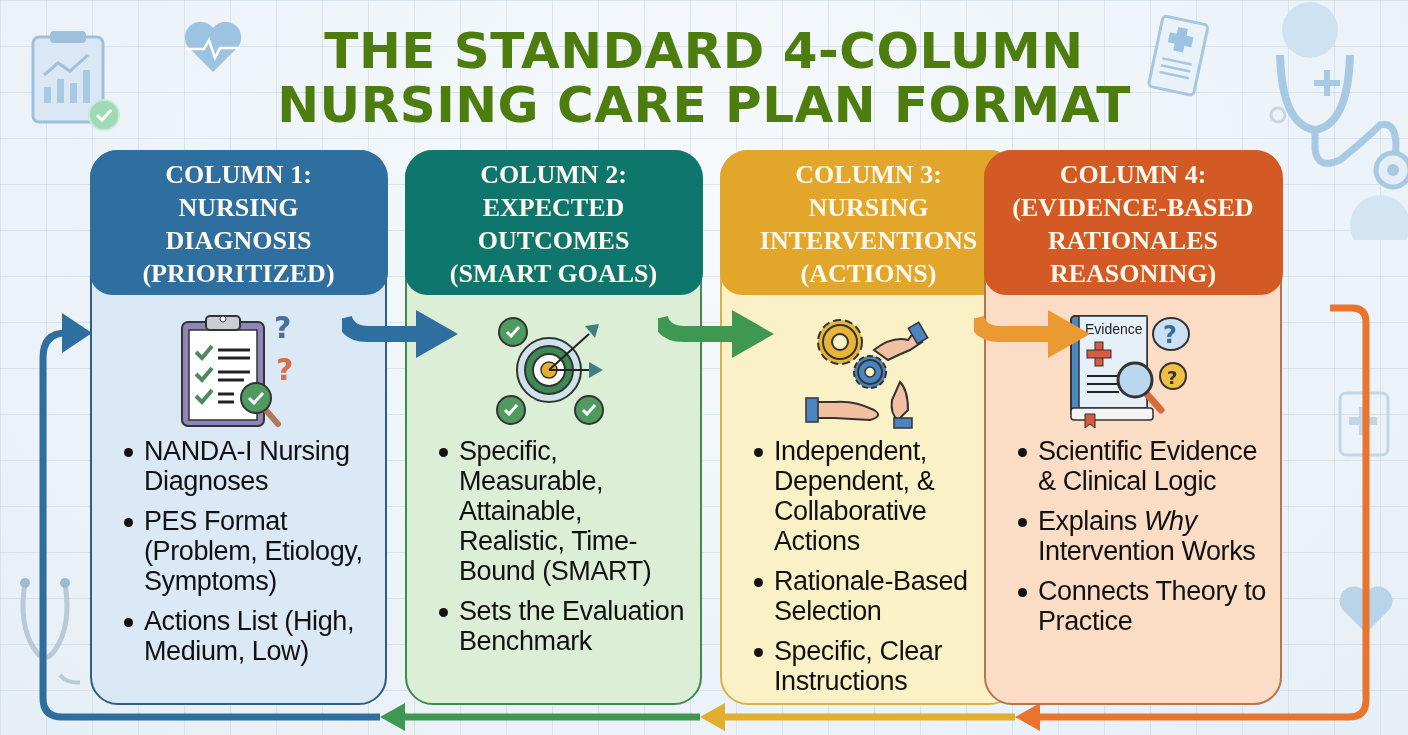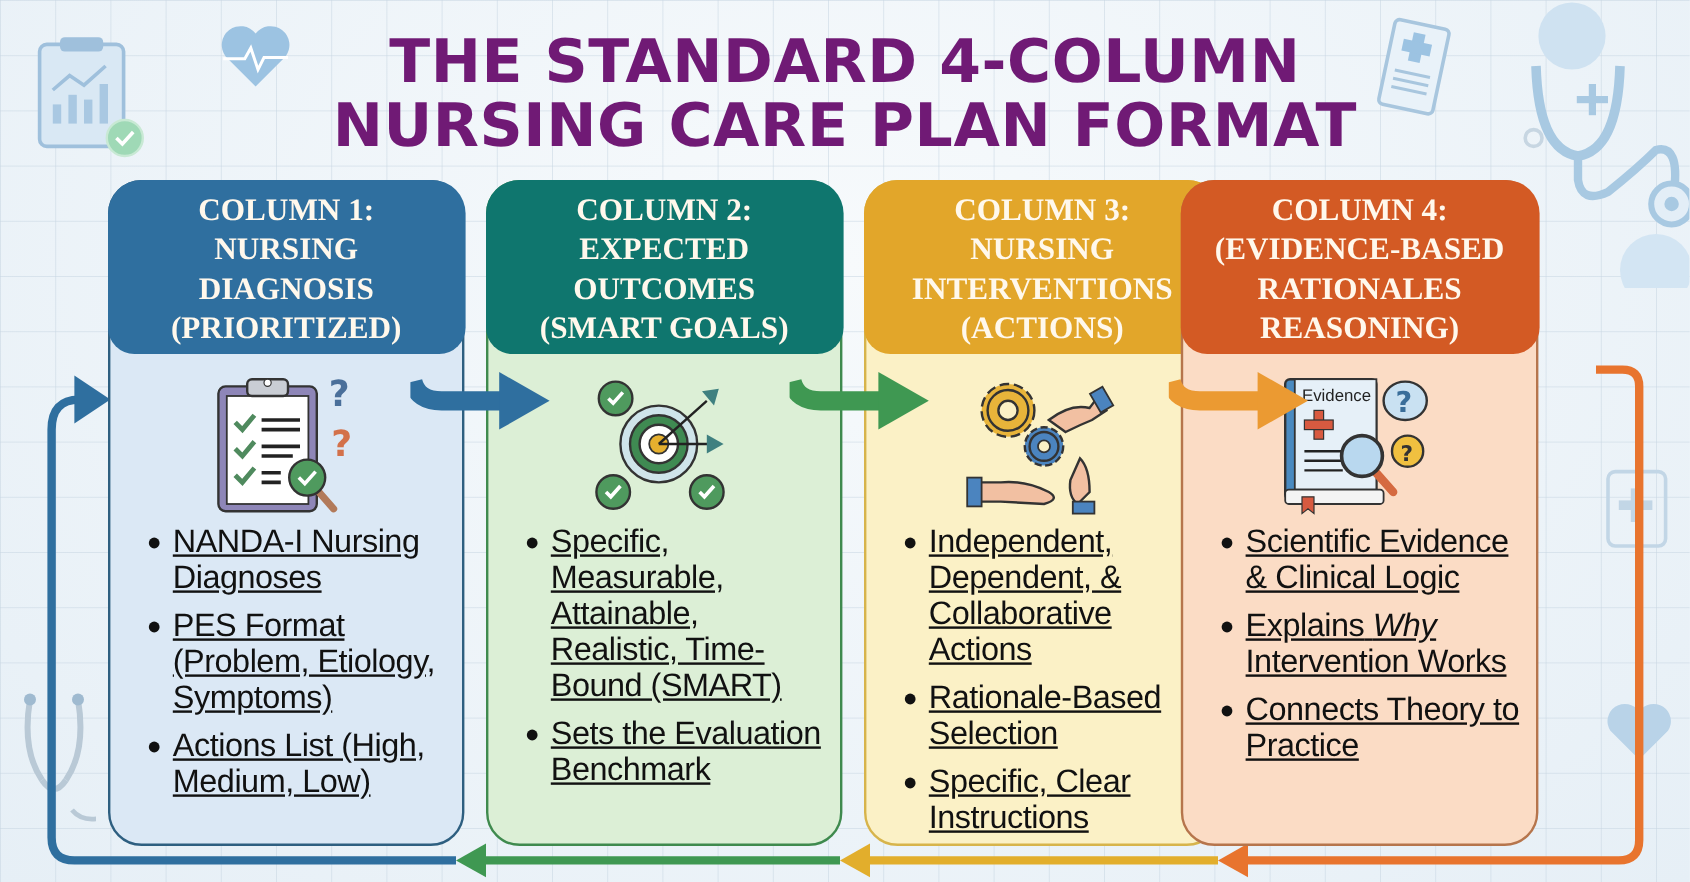--- a/index.html
+++ b/index.html
@@ -11,42 +11,42 @@
     background-image:
       linear-gradient(rgba(200,214,226,0.55) 1px, transparent 1px),
       linear-gradient(90deg, rgba(200,214,226,0.55) 1px, transparent 1px),
       radial-gradient(ellipse at 50% 30%, #f7fafc 0%, #e6eff6 100%);
     background-size: 46px 46px, 46px 46px, 100% 100%;
   }
   .deco { position: absolute; }
   .title {
     position: absolute; left: 0; top: 24px; width: 1408px;
     text-align: center; font-weight: 900; font-size: 50px; line-height: 54px;
-    color: #701a75; letter-spacing: 0.5px;
+    color: #4d7c0f; letter-spacing: 0.5px;
     font-family: "DejaVu Sans", sans-serif;
   }
   .title span { display: block; }
   .col {
     position: absolute; top: 150px; height: 555px; border-radius: 28px;
     border: 2.5px solid;
   }
   .col-head {
     position: absolute; left: -2.5px; top: -2.5px; right: -2.5px; height: 145px;
     border-radius: 28px 28px 22px 22px;
     color: #fff8ec; text-align: center; font-weight: bold;
     font-family: Liberation Serif, serif;
     font-size: 26px; line-height: 33px; padding-top: 8px;
   }
   .col-head span { display: block; }
   .icon-wrap { position: absolute; top: 158px; left: 0; width: 100%; height: 120px; }
   .icon-wrap svg { display: block; margin: 0 auto; }
   .bullets {
     position: absolute; top: 284px; left: 32px; right: 10px; list-style: none;
     font-family: "Liberation Sans", sans-serif; font-size: 27px; line-height: 30px;
-    color: #111; letter-spacing: -0.4px; text-decoration: underline;
+    color: #111; letter-spacing: -0.4px;
   }
   .bullets li { position: relative; padding-left: 20px; margin-bottom: 10px; }
   .bullets li::before {
     content: ""; position: absolute; left: 0; top: 12px; width: 9px; height: 9px;
     border-radius: 50%; background: #111;
   }
   .bullets em { font-style: italic; }
   .c1 { left: 90px; width: 297px; background: #dbe8f5; border-color: #2e5f80; }
   .c1 .col-head { background: #2f6f9f; }
   .c2 { left: 405px; width: 297px; background: #dcefd6; border-color: #3f8a4e; }

